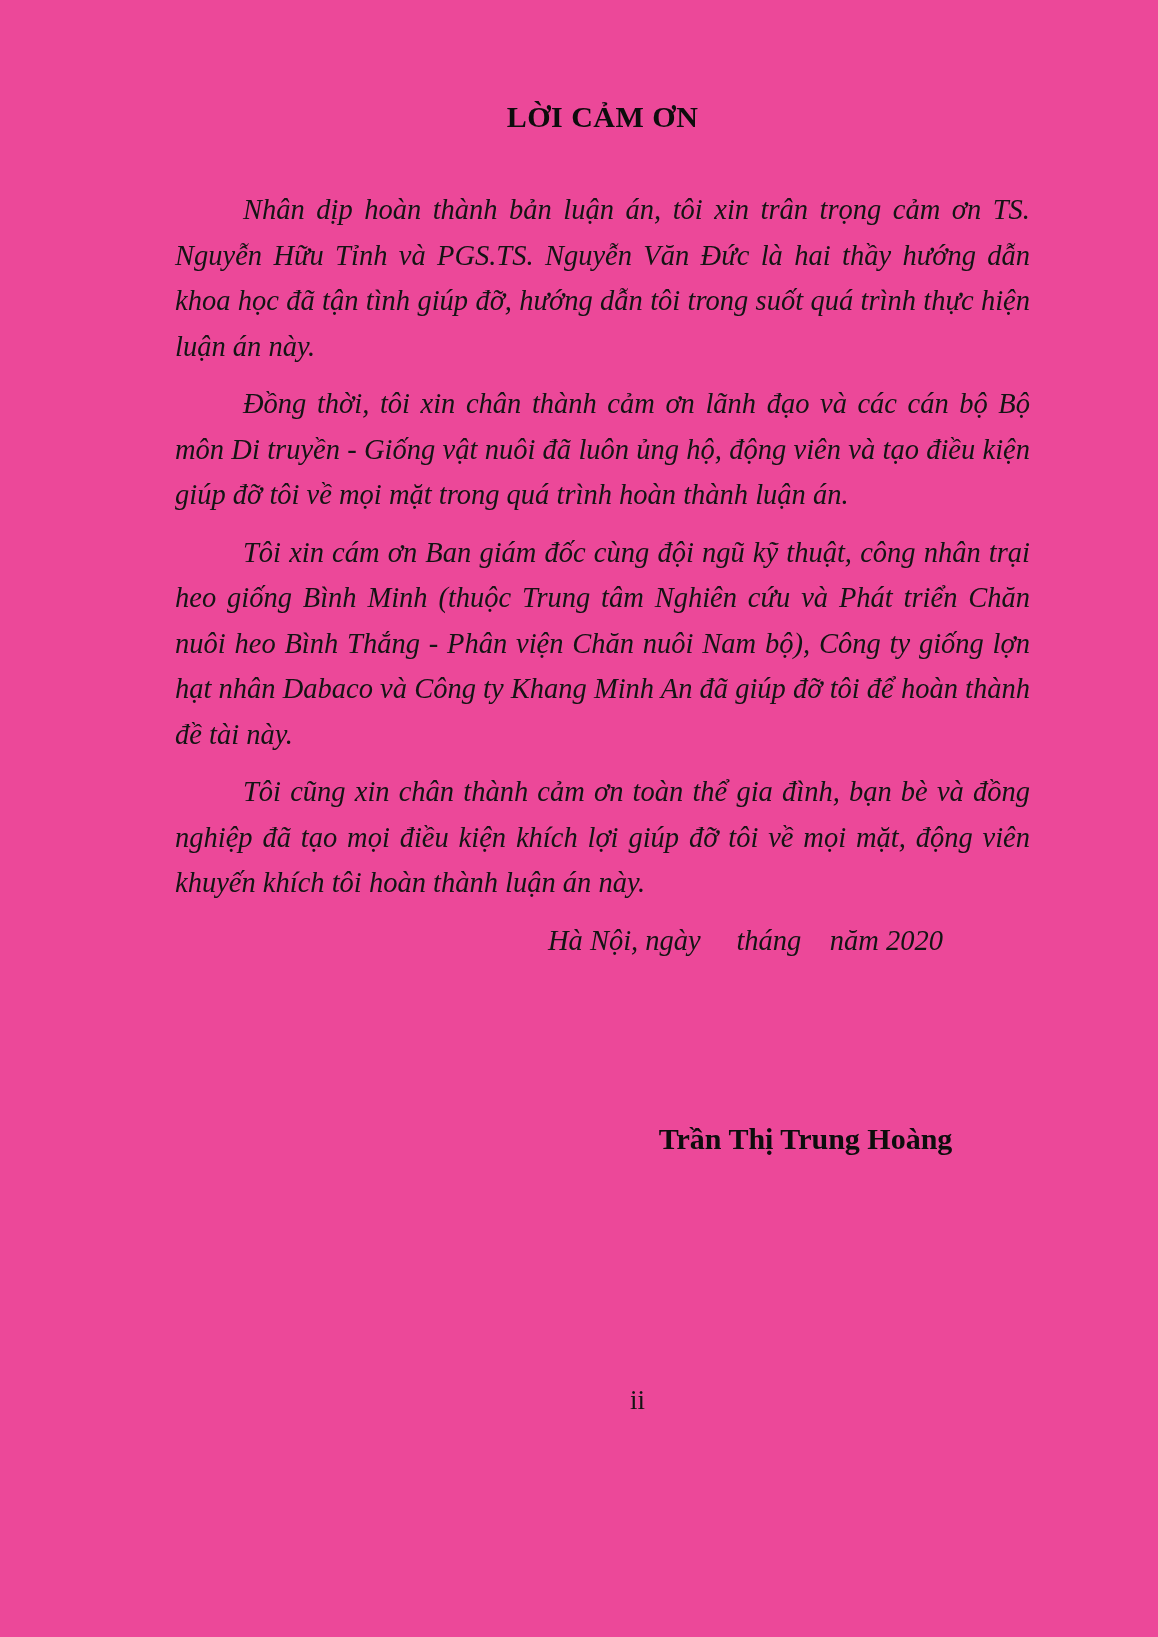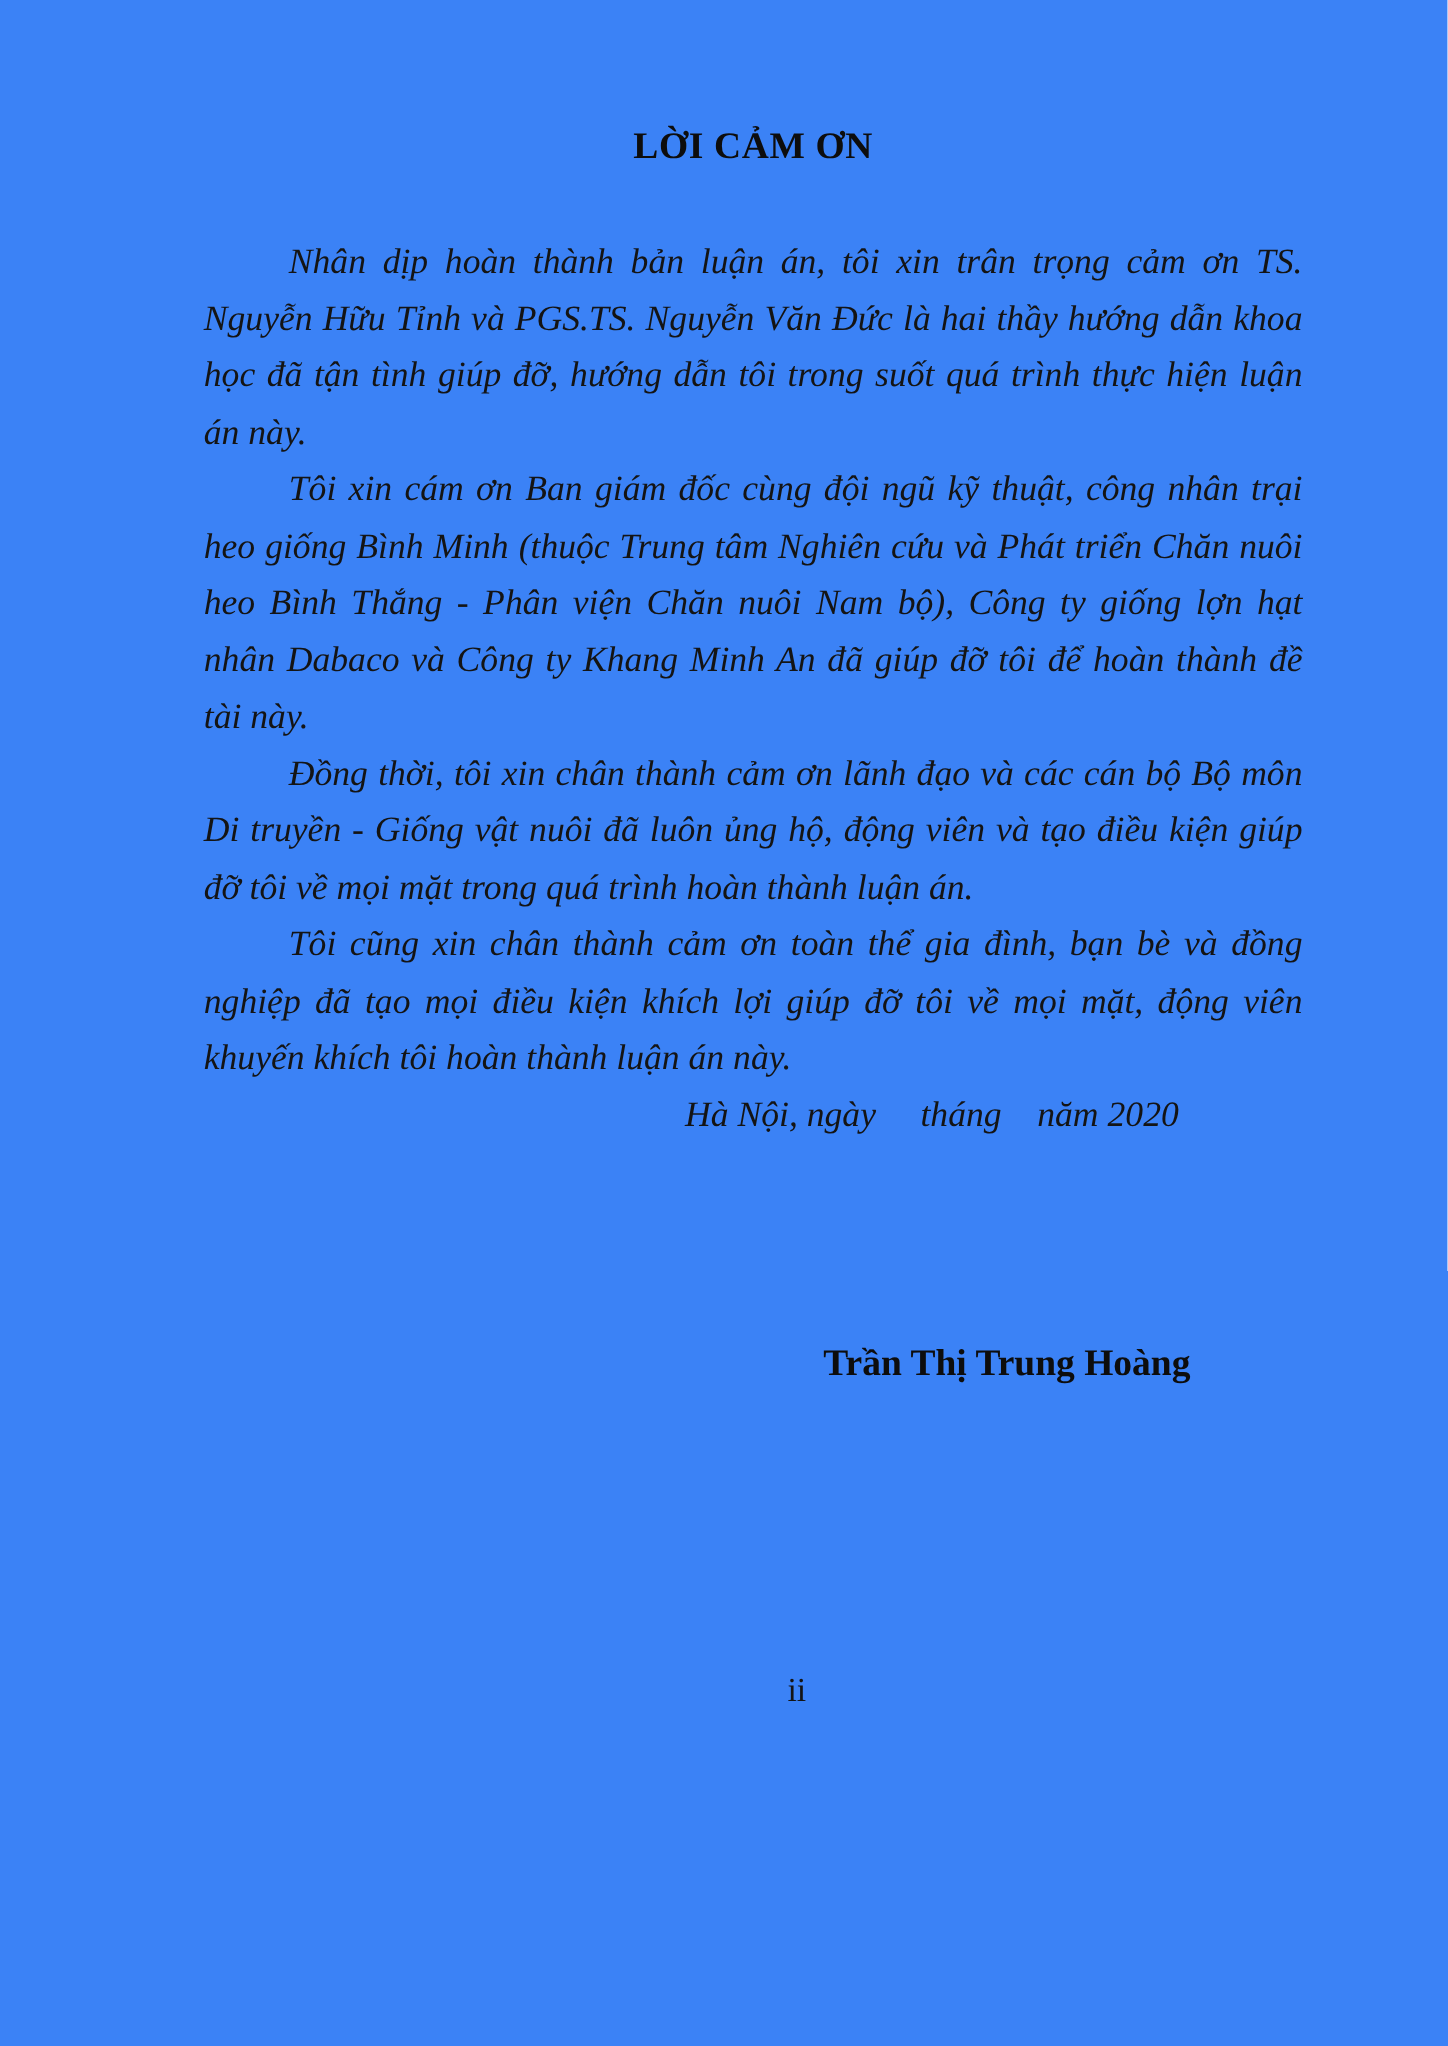--- a/index.html
+++ b/index.html
@@ -4,40 +4,40 @@
 <style>
   html, body {
     margin: 0;
     padding: 0;
     background: #ffffff;
   }
   .page {
     position: relative;
     width: 1158px;
     height: 1637px;
-    background: #3b82f6;
+    background: #ec4899;
     color: #111111;
     font-family: "Liberation Serif", "DejaVu Serif", serif;
     box-sizing: border-box;
     padding: 98px 116px 0 163px;
     overflow: hidden;
   }
   .doc-title {
     font-size: 30px;
     font-weight: bold;
     text-align: center;
     letter-spacing: 0.5px;
     line-height: 37px;
     color: #0d0d0d;
   }
   .body-text {
     margin-top: 52px;
   }
   .body-text p {
-    margin: 0;
+    margin: 12px;
     font-size: 28.5px;
     font-style: italic;
     line-height: 45.5px;
     text-align: justify;
     text-indent: 68px;
     color: #141414;
   }
   .date-line {
     margin-left: 286px;
     font-size: 28.5px;
@@ -67,22 +67,22 @@
 </style>
 </head>
 <body>
 
 <div class="page">
 
   <div class="doc-title">LỜI CẢM ƠN</div>
 
   <div class="body-text">
     <p>Nhân dịp hoàn thành bản luận án, tôi xin trân trọng cảm ơn TS. Nguyễn Hữu Tỉnh và PGS.TS. Nguyễn Văn Đức là hai thầy hướng dẫn khoa học đã tận tình giúp đỡ, hướng dẫn tôi trong suốt quá trình thực hiện luận án này.</p>
+    <p>Đồng thời, tôi xin chân thành cảm ơn lãnh đạo và các cán bộ Bộ môn Di truyền - Giống vật nuôi đã luôn ủng hộ, động viên và tạo điều kiện giúp đỡ tôi về mọi mặt trong quá trình hoàn thành luận án.</p>
     <p>Tôi xin cám ơn Ban giám đốc cùng đội ngũ kỹ thuật, công nhân trại heo giống Bình Minh (thuộc Trung tâm Nghiên cứu và Phát triển Chăn nuôi heo Bình Thắng - Phân viện Chăn nuôi Nam bộ), Công ty giống lợn hạt nhân Dabaco và Công ty Khang Minh An đã giúp đỡ tôi để hoàn thành đề tài này.</p>
-    <p>Đồng thời, tôi xin chân thành cảm ơn lãnh đạo và các cán bộ Bộ môn Di truyền - Giống vật nuôi đã luôn ủng hộ, động viên và tạo điều kiện giúp đỡ tôi về mọi mặt trong quá trình hoàn thành luận án.</p>
     <p>Tôi cũng xin chân thành cảm ơn toàn thể gia đình, bạn bè và đồng nghiệp đã tạo mọi điều kiện khích lợi giúp đỡ tôi về mọi mặt, động viên khuyến khích tôi hoàn thành luận án này.</p>
   </div>
 
   <div class="date-line">Hà Nội, ngày     tháng    năm 2020</div>
 
   <div class="signature-name">Trần Thị Trung Hoàng</div>
 
   <div class="page-number">ii</div>
 
 </div>

